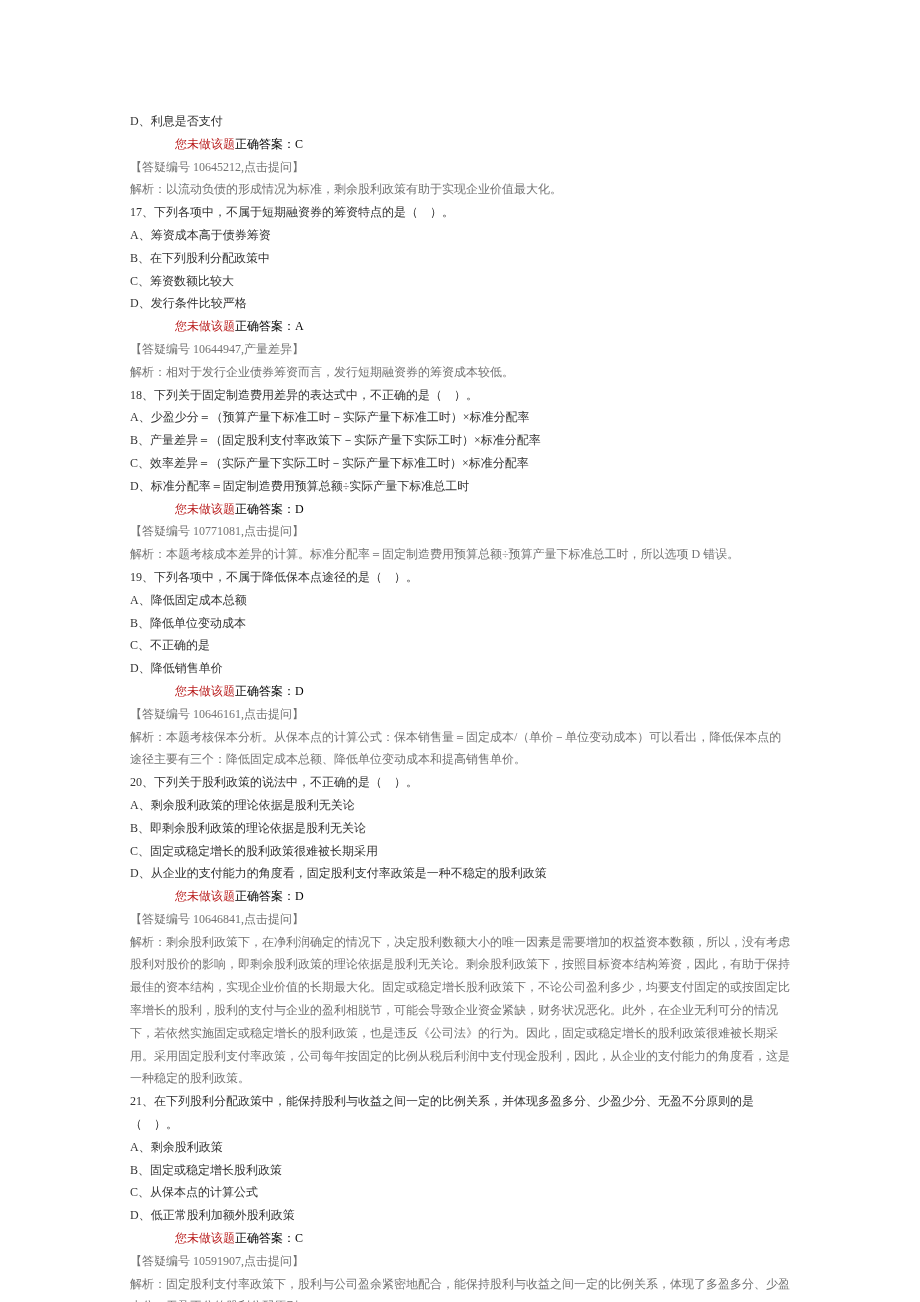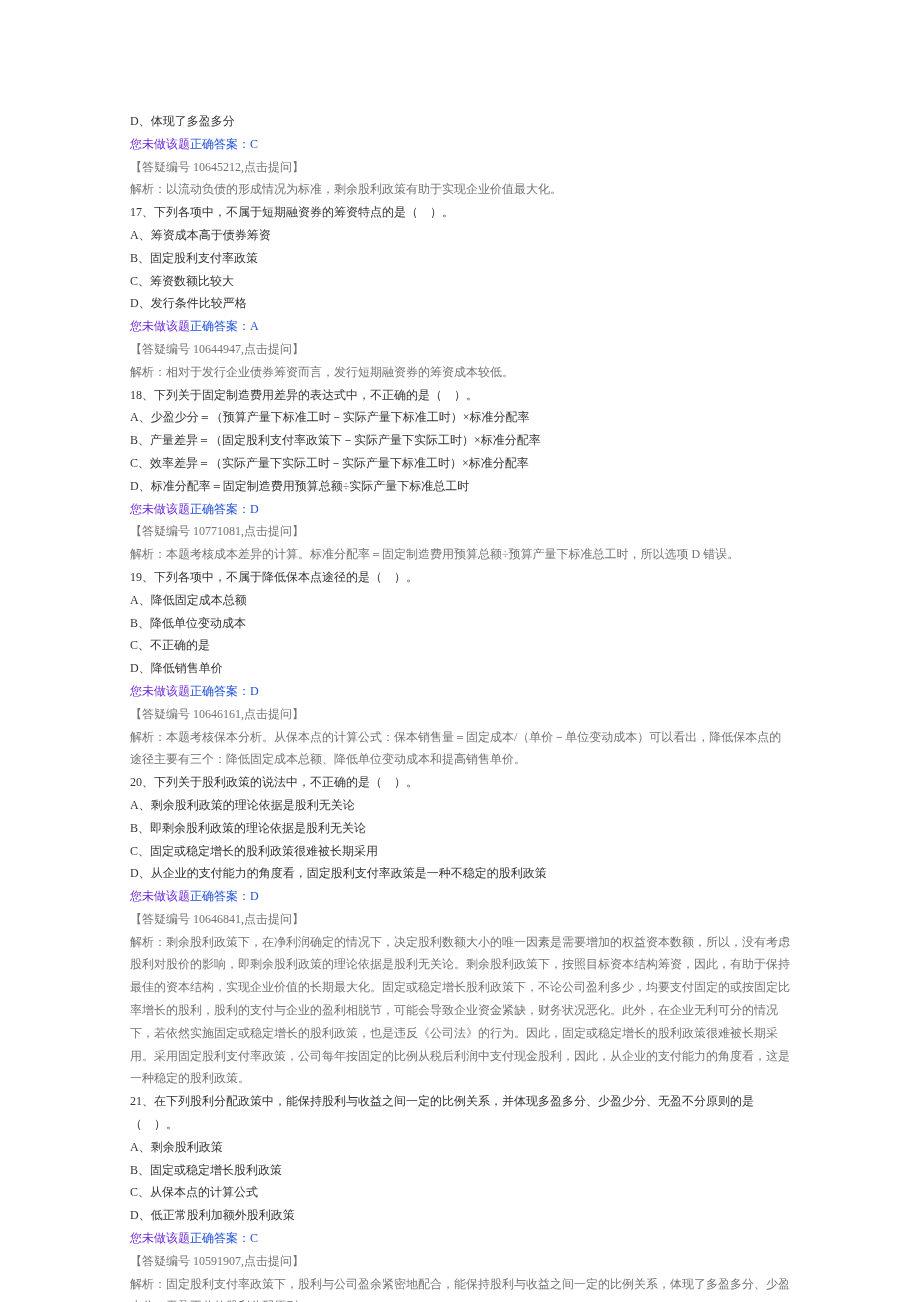--- a/index.html
+++ b/index.html
@@ -7,40 +7,40 @@
     font-size: 12px;
     line-height: 1.9;
     color: #333;
     background: #fff;
     margin: 0;
     padding: 110px 130px 60px 130px;
     width: 920px;
     box-sizing: border-box;
   }
   .line { display: block; }
-  .blue { color: #6d28d9; }
-  .red { color: #1d4ed8; }
+  .blue { color: #b91c1c; margin-left: 45px; }
+  .red { color: #000000; }
   .green { color: #737373; }
   .black { color: #333; }
 </style>
 </head>
 <body>
 
-<span class="line black">D、体现了多盈多分</span>
+<span class="line black">D、利息是否支付</span>
 <span class="line"><span class="blue">您未做该题</span><span class="red">正确答案：C</span></span>
 <span class="line green">【答疑编号 10645212,点击提问】</span>
 <span class="line"><span class="green">解析：</span><span class="green">以流动负债的形成情况为标准，剩余股利政策有助于实现企业价值最大化。</span></span>
 
 <span class="line black">17、下列各项中，不属于短期融资券的筹资特点的是（　）。</span>
 <span class="line black">A、筹资成本高于债券筹资</span>
-<span class="line black">B、固定股利支付率政策</span>
+<span class="line black">B、在下列股利分配政策中</span>
 <span class="line black">C、筹资数额比较大</span>
 <span class="line black">D、发行条件比较严格</span>
 <span class="line"><span class="blue">您未做该题</span><span class="red">正确答案：A</span></span>
-<span class="line green">【答疑编号 10644947,点击提问】</span>
+<span class="line green">【答疑编号 10644947,产量差异】</span>
 <span class="line"><span class="green">解析：</span><span class="green">相对于发行企业债券筹资而言，发行短期融资券的筹资成本较低。</span></span>
 
 <span class="line black">18、下列关于固定制造费用差异的表达式中，不正确的是（　）。</span>
 <span class="line black">A、少盈少分＝（预算产量下标准工时－实际产量下标准工时）×标准分配率</span>
 <span class="line black">B、产量差异＝（固定股利支付率政策下－实际产量下实际工时）×标准分配率</span>
 <span class="line black">C、效率差异＝（实际产量下实际工时－实际产量下标准工时）×标准分配率</span>
 <span class="line black">D、标准分配率＝固定制造费用预算总额÷实际产量下标准总工时</span>
 <span class="line"><span class="blue">您未做该题</span><span class="red">正确答案：D</span></span>
 <span class="line green">【答疑编号 10771081,点击提问】</span>
 <span class="line"><span class="green">解析：</span><span class="green">本题考核成本差异的计算。标准分配率＝固定制造费用预算总额÷预算产量下标准总工时，所以选项 D 错误。</span></span>

